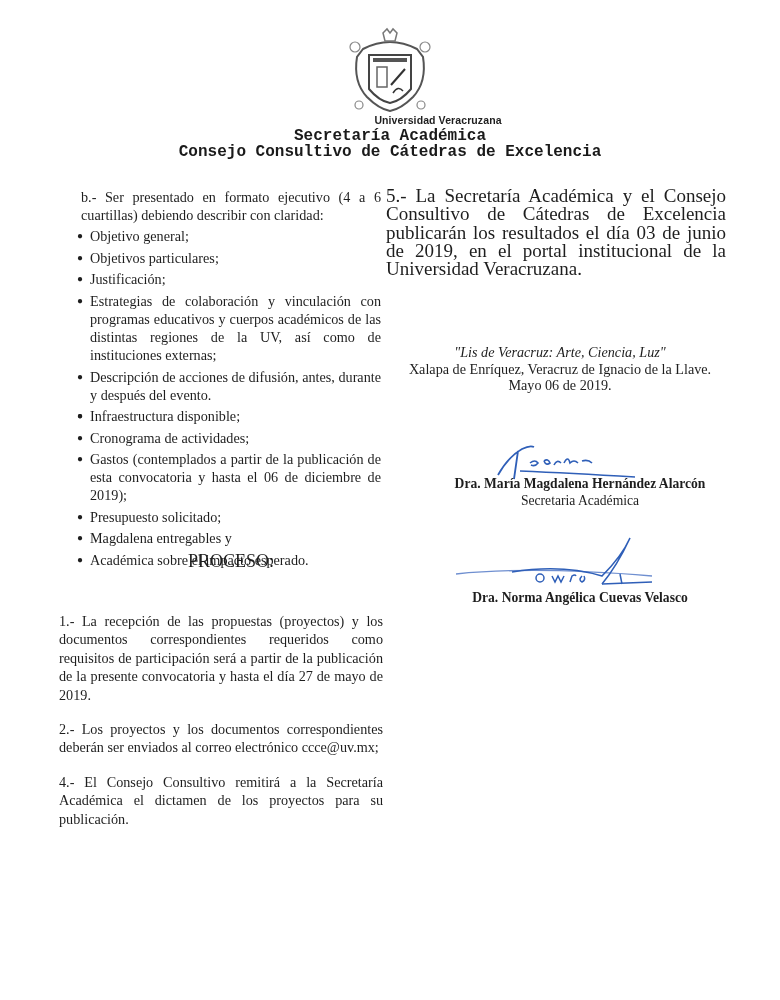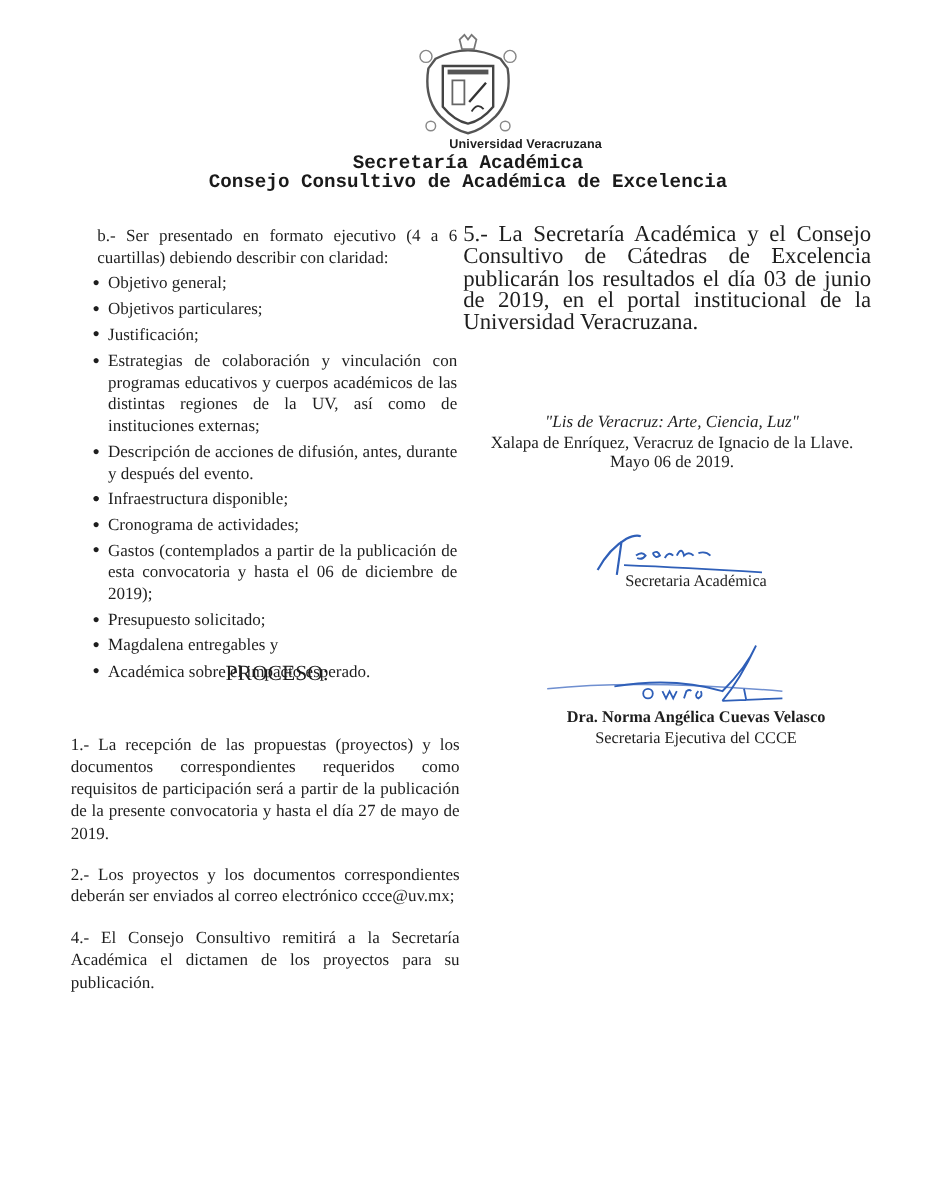--- a/index.html
+++ b/index.html
@@ -44,21 +44,21 @@
   <path d="M48 58 L62 42" stroke="#333" stroke-width="2"></path>
   <path d="M50 66 Q55 58 60 64" fill="none" stroke="#333" stroke-width="1.5"></path>
   <path d="M40 6 L44 2 L47 6 L50 2 L54 6 L52 14 L42 14 Z" fill="none" stroke="#777" stroke-width="1.5"></path>
   <circle cx="12" cy="20" r="5" fill="none" stroke="#888" stroke-width="1.2"></circle>
   <circle cx="82" cy="20" r="5" fill="none" stroke="#888" stroke-width="1.2"></circle>
   <circle cx="16" cy="78" r="4" fill="none" stroke="#888" stroke-width="1.2"></circle>
   <circle cx="78" cy="78" r="4" fill="none" stroke="#888" stroke-width="1.2"></circle>
 </svg>
 <div class="hdr-uv">Universidad Veracruzana</div>
 <div class="hdr-mono hdr-sa">Secretaría Académica</div>
-<div class="hdr-mono hdr-cc">Consejo Consultivo de Académica de Excelencia</div>
+<div class="hdr-mono hdr-cc">Consejo Consultivo de Cátedras de Excelencia</div>
 
 <div class="col-left">
   <p>b.- Ser presentado en formato ejecutivo (4 a 6 cuartillas) debiendo describir con claridad:</p>
   <ul class="reqs">
     <li><span class="bullet">●</span><span>Objetivo general;</span></li>
     <li><span class="bullet">●</span><span>Objetivos particulares;</span></li>
     <li><span class="bullet">●</span><span>Justificación;</span></li>
     <li><span class="bullet">●</span><span>Estrategias de colaboración y vinculación con programas educativos y cuerpos académicos de las distintas regiones de la UV, así como de instituciones externas;</span></li>
     <li><span class="bullet">●</span><span>Descripción de acciones de difusión, antes, durante y después del evento.</span></li>
     <li><span class="bullet">●</span></li>
@@ -86,26 +86,26 @@
   <div>Xalapa de Enríquez, Veracruz de Ignacio de la Llave.</div>
   <div>Mayo 06 de 2019.</div>
 </div>
 
 <svg class="sig1-img" viewBox="0 0 150 40">
   <path d="M8 34 Q18 16 32 8 Q40 4 44 6 M28 10 L24 38" fill="none" stroke="#2f5fb8" stroke-width="1.8"></path>
   <path d="M40 22 q5 -4 8 0 q-3 4 -7 2 M54 20 q4 -3 6 2 q-4 3 -6 -2 M64 24 q3 -6 7 -2 M74 22 q4 -8 6 0 q4 -4 8 0 M92 20 q6 -2 10 2" fill="none" stroke="#2f5fb8" stroke-width="1.6"></path>
   <path d="M30 30 Q80 32 145 36" fill="none" stroke="#2f5fb8" stroke-width="1.5"></path>
 </svg>
 <div class="sig sig1">
+  <div class="name">Dra. María Magdalena Hernández Alarcón</div>
   <div>Secretaria Académica</div>
 </div>
 
 <svg class="sig2-img" viewBox="0 0 205 55">
   <path d="M4 38 Q80 30 200 40" fill="none" stroke="#6f8fd0" stroke-width="1.3"></path>
   <path d="M60 36 Q110 28 150 40 Q170 20 178 2 Q165 30 150 48" fill="none" stroke="#2f5fb8" stroke-width="1.6"></path>
   <circle cx="88" cy="42" r="4" fill="none" stroke="#2f5fb8" stroke-width="1.5"></circle>
   <path d="M100 40 l3 6 l3 -6 l3 6 l3 -6 M118 46 l2 -6 q3 -2 4 0 M130 40 q-4 4 0 6 q4 -2 2 -6" fill="none" stroke="#2f5fb8" stroke-width="1.5"></path>
   <path d="M168 38 L170 48 M150 48 L200 46" fill="none" stroke="#2f5fb8" stroke-width="1.5"></path>
 </svg>
 <div class="sig sig2">
   <div class="name">Dra. Norma Angélica Cuevas Velasco</div>
-  <div>Secretaria Ejecutiva del CCCE</div>
 </div>
 
 </body></html>

